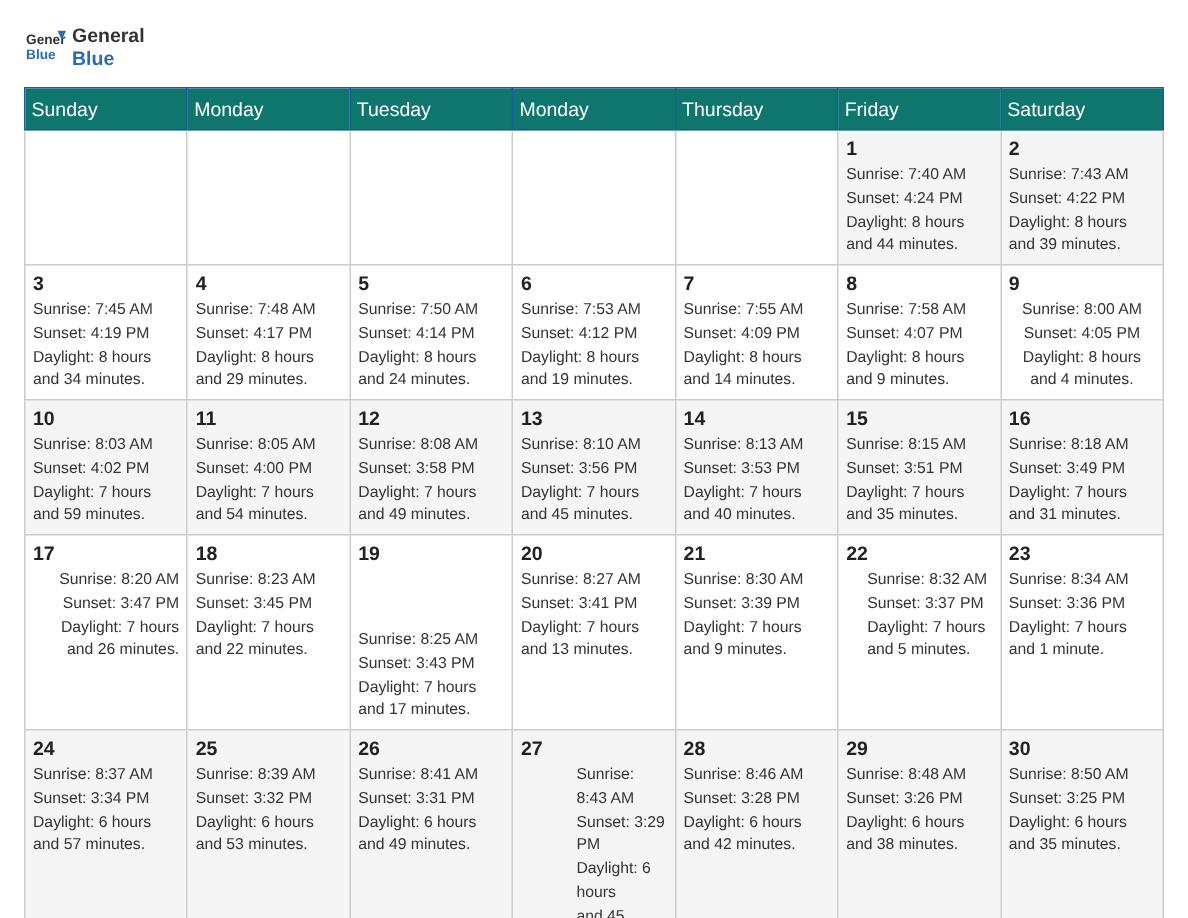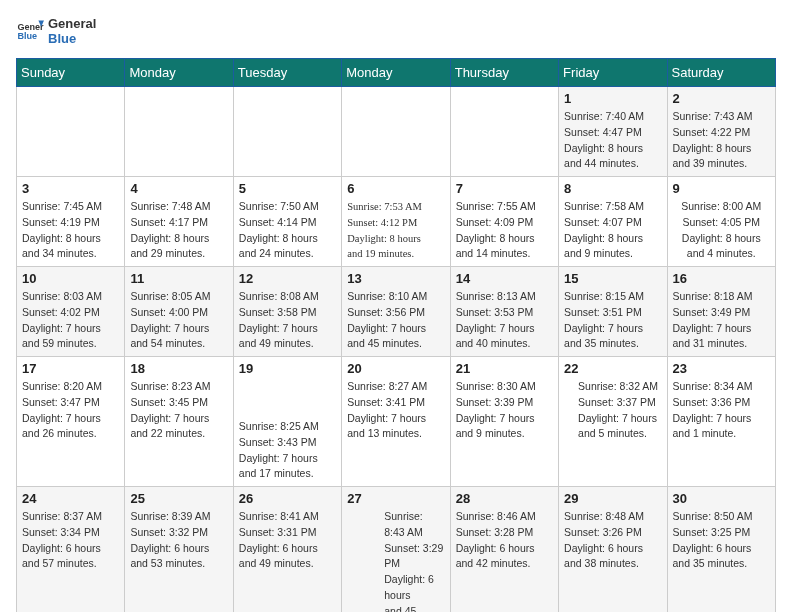--- a/index.html
+++ b/index.html
@@ -117,21 +117,21 @@
   <tbody id="calendar-body">
   <tr>
         <td class="empty-cell"></td>
         <td class="empty-cell"></td>
         <td class="empty-cell"></td>
         <td class="empty-cell"></td>
         <td class="empty-cell"></td>
         <td>
           <span class="day-number">1</span>
           <div class="day-info" style="white-space: pre-line;">Sunrise: 7:40 AM
-Sunset: 4:47 PM
+Sunset: 4:24 PM
 Daylight: 8 hours
 and 44 minutes.</div>
         </td>
         <td>
           <span class="day-number">2</span>
           <div class="day-info" style="white-space: pre-line;">Sunrise: 7:43 AM
 Sunset: 4:22 PM
 Daylight: 8 hours
 and 39 minutes.</div>
         </td>
@@ -153,21 +153,21 @@
         </td>
         <td>
           <span class="day-number">5</span>
           <div class="day-info" style="white-space: pre-line;">Sunrise: 7:50 AM
 Sunset: 4:14 PM
 Daylight: 8 hours
 and 24 minutes.</div>
         </td>
         <td>
           <span class="day-number">6</span>
-          <div class="day-info" style="white-space: pre-line; font-family: Liberation Serif, serif;">Sunrise: 7:53 AM
+          <div class="day-info" style="white-space: pre-line;">Sunrise: 7:53 AM
 Sunset: 4:12 PM
 Daylight: 8 hours
 and 19 minutes.</div>
         </td>
         <td>
           <span class="day-number">7</span>
           <div class="day-info" style="white-space: pre-line;">Sunrise: 7:55 AM
 Sunset: 4:09 PM
 Daylight: 8 hours
 and 14 minutes.</div>
@@ -234,21 +234,21 @@
           <span class="day-number">16</span>
           <div class="day-info" style="white-space: pre-line;">Sunrise: 8:18 AM
 Sunset: 3:49 PM
 Daylight: 7 hours
 and 31 minutes.</div>
         </td>
       </tr>
       <tr>
         <td>
           <span class="day-number">17</span>
-          <div class="day-info" style="white-space: pre-line;">Sunrise: 8:20 AM
+          <div class="day-info" style="white-space: pre-line; text-align: right;">Sunrise: 8:20 AM
 Sunset: 3:47 PM
 Daylight: 7 hours
 and 26 minutes.</div>
         </td>
         <td>
           <span class="day-number">18</span>
           <div class="day-info" style="white-space: pre-line;">Sunrise: 8:23 AM
 Sunset: 3:45 PM
 Daylight: 7 hours
 and 22 minutes.</div>

